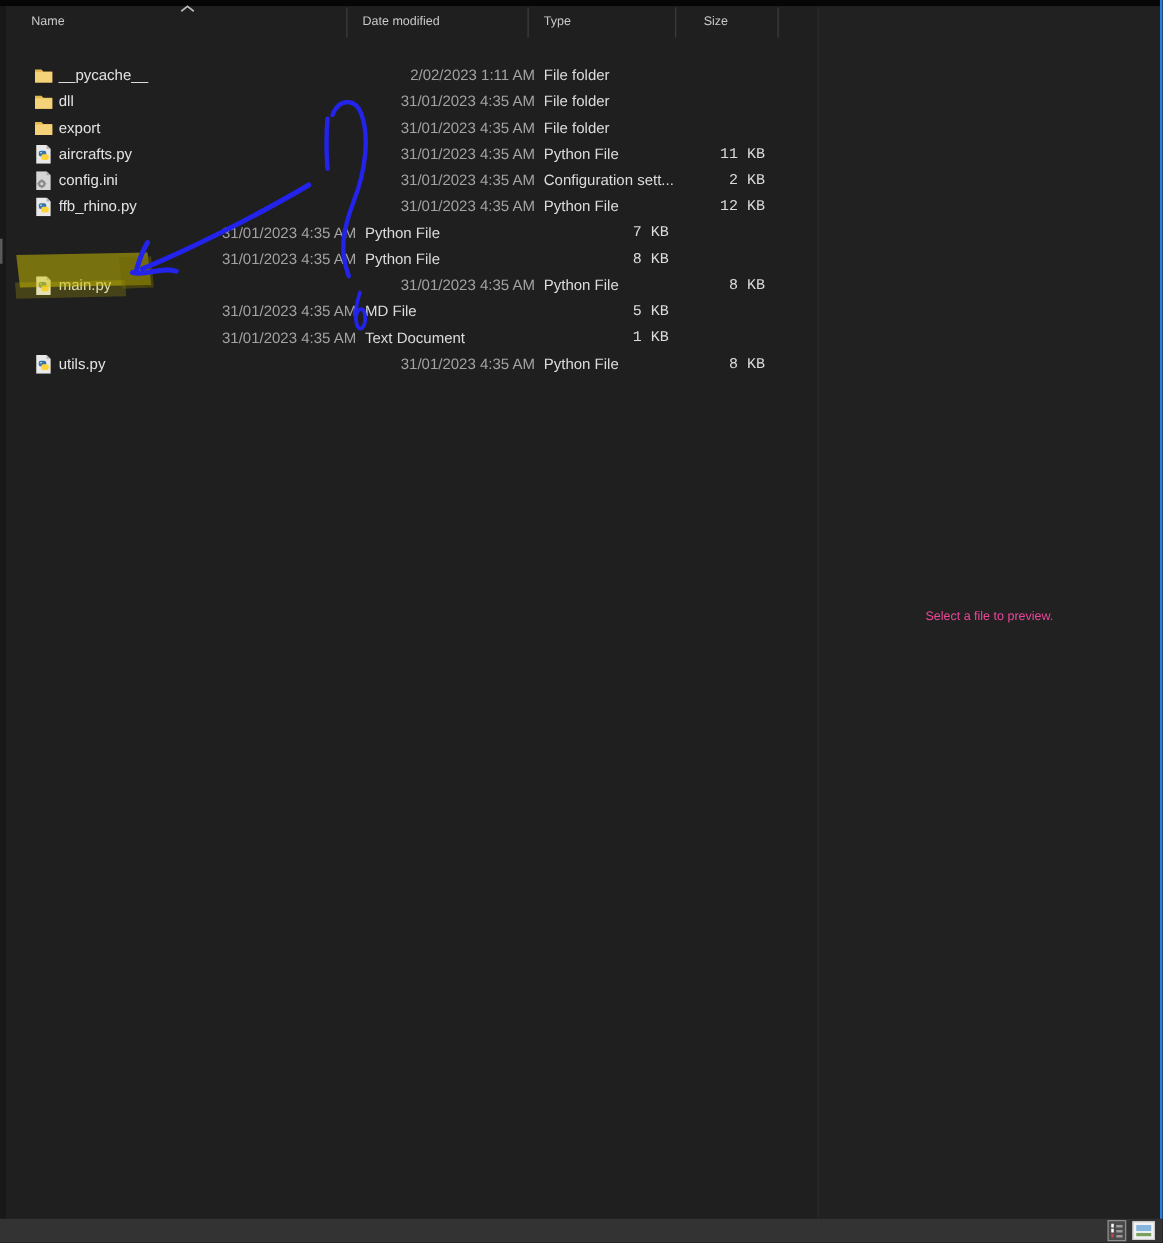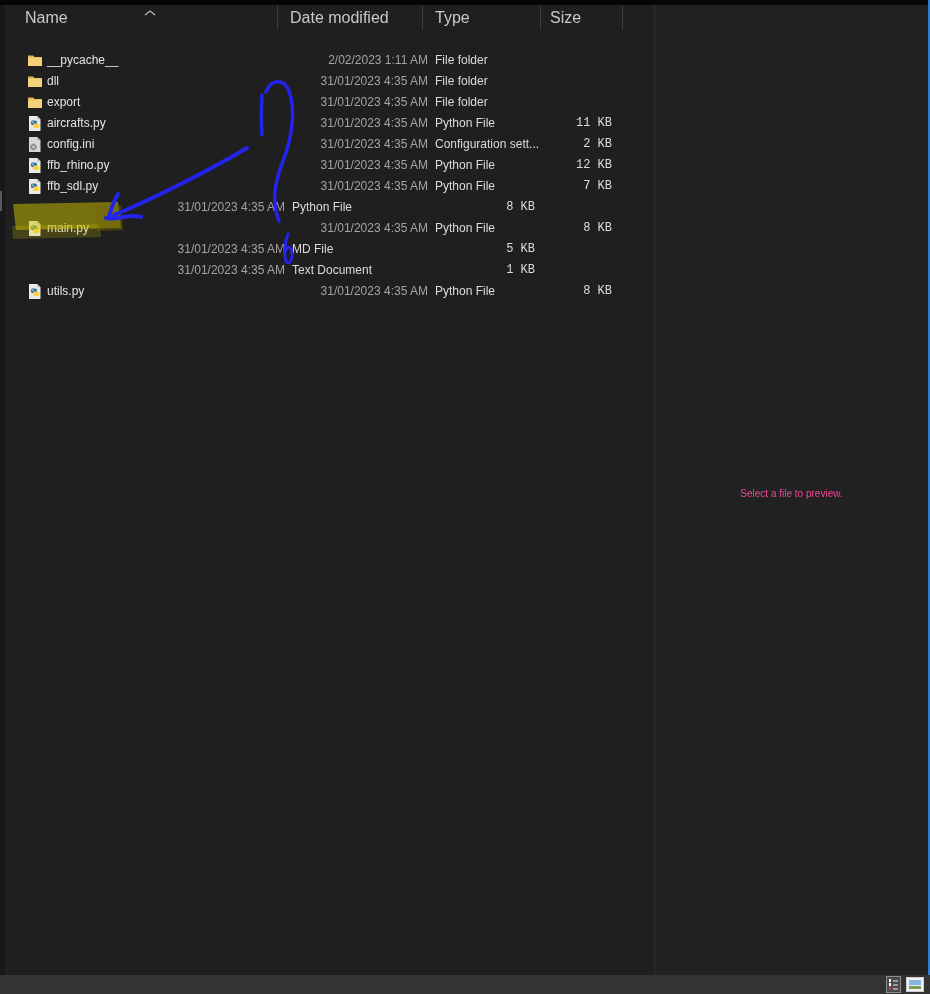--- a/index.html
+++ b/index.html
@@ -13,27 +13,27 @@
   .right-accent { position:absolute; right:0; top:0; width:2px; height:975px; background:#2d7dd2; }
 
   .file-pane { position:absolute; left:5px; top:5px; width:649px; height:970px; background:#1f1f1f; }
   .pane-sep { position:absolute; left:654px; top:5px; width:1px; height:970px; background:#2e2e2e; }
 
   .preview-pane { position:absolute; left:655px; top:5px; width:273px; height:970px; background:#212121; }
   .preview-msg { position:absolute; left:0; top:483px; width:100%; text-align:center;
     color:#ec4899; font-size:10px; }
 
   
-  .list-header { position:relative; height:26px; color:#c9c9c9; font-size:16px; }
+  .list-header { position:relative; height:26px; color:#c9c9c9; font-size:10px; }
   .hgrid, .row { display:grid; grid-template-columns:280px 143px 112px 77px; }
   .hcell { line-height:26px; white-space:nowrap; overflow:hidden; }
   .hc-name { padding-left:20px; }
   .hc-date { padding-left:5px; }
   .hc-type { padding-left:7px; }
-  .hc-size { padding-left:10px; }
+  .hc-size { padding-left:10px;margin-left:13px; }
   .hsep { position:absolute; top:1px; width:1px; height:24px; background:#3c3c3c; }
   .hsep1{ left:272px; } .hsep2{ left:417px; } .hsep3{ left:535px; } .hsep4{ left:617px; }
   .sort-caret { position:absolute; left:138px; top:-2px; width:14px; height:8px; color:#b9b9b9; }
 
   
   .rows { position:absolute; left:0; top:32px; width:649px; }
   .row { height:21px; color:#e4e4e4; font-size:12px; align-items:center; cursor:default; }
   .cell { white-space:nowrap; overflow:hidden; line-height:21px;margin-top:23px; }
   .c-name { display:flex; align-items:center; padding-left:23px; }
   .c-name .fi { width:14px; height:15px; flex:0 0 14px; margin-right:5px; display:inline-block; }
@@ -182,32 +182,20 @@
               </svg>
             </span>
       <span class="fname">ffb_rhino.py</span>
     </div>
     <div class="cell c-date">31/01/2023 4:35 AM</div>
     <div class="cell c-type">Python File</div>
     <div class="cell c-size">12 KB</div>
   </div>
 
   <div class="row">
-    <div class="cell c-name">
-      <span class="fi">
-              <svg viewBox="0 0 14 15">
-                <path fill="#e9e9e9" d="M1 0h8.2L12.5 3.2V15H1z"></path>
-                <path fill="#b9b9b9" d="M9.2 0l3.3 3.2H9.2z"></path>
-                <rect x="3" y="4.6" width="6" height="4.6" rx="1.6" fill="#3975a8"></rect>
-                <rect x="5" y="7.4" width="6" height="4.6" rx="1.6" fill="#ffd43b"></rect>
-                <rect x="4.2" y="5.6" width="1.2" height="1.2" rx="0.6" fill="#ffffff"></rect>
-              </svg>
-            </span>
-      <span class="fname">ffb_sdl.py</span>
-    </div>
     <div class="cell c-date">31/01/2023 4:35 AM</div>
     <div class="cell c-type">Python File</div>
     <div class="cell c-size">7 KB</div>
   </div>
 
   <div class="row">
     <div class="cell c-date">31/01/2023 4:35 AM</div>
     <div class="cell c-type">Python File</div>
     <div class="cell c-size">8 KB</div>
   </div>

